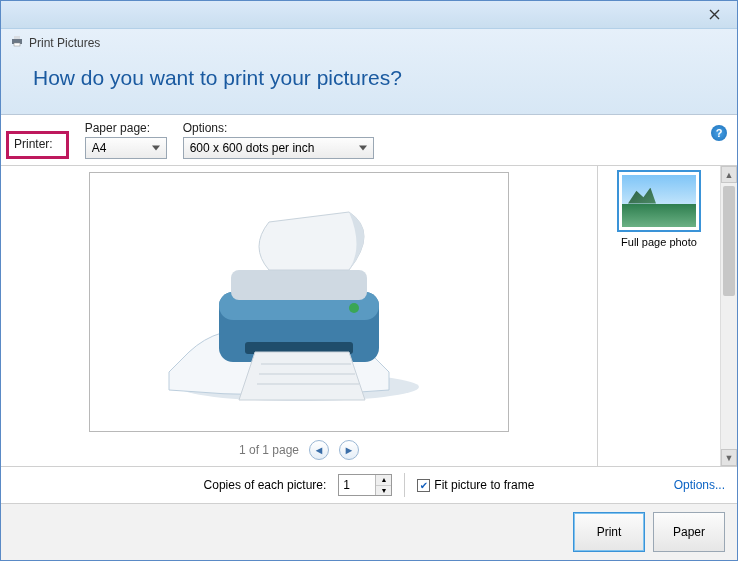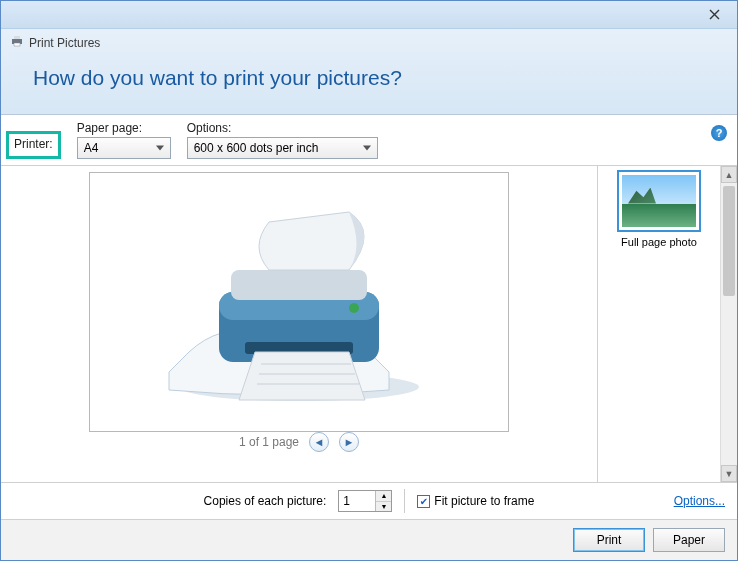--- a/index.html
+++ b/index.html
@@ -70,22 +70,22 @@
   }
   .dropdown::after{
     content:"";
     position:absolute; right:6px; top:50%;
     transform:translateY(-50%);
     border-left:4px solid transparent;
     border-right:4px solid transparent;
     border-top:5px solid #555;
   }
   .printer-box {
-    border:3px solid #14b8a6;
-    padding:3px 5px 5px 5px;
+    border:3px solid #be185d;
+    padding:3px 13px 5px 5px;
     margin-left:-5px;
   }
   .help-icon {
     position:absolute; right:10px; top:10px;
     width:16px;height:16px;border-radius:50%;
     background:radial-gradient(#4aa3e8,#1b6fb8);
     color:#fff; font-size:11px; font-weight:bold;
     display:flex;align-items:center;justify-content:center;
   }
   .main {
@@ -103,20 +103,21 @@
   }
   .preview-canvas {
     width: 420px;
     height: 260px;
     border:1px solid #b8b8b8;
     background:#fff;
     display:flex; align-items:center; justify-content:center;
   }
   .pager {
     display:flex; align-items:center; gap:10px;
+    margin-top:8px;
     color:#777; font-size:12px;
   }
   .nav-btn{
     width:20px;height:20px;border-radius:50%;
     border:1px solid #9ab7d4;
     background:linear-gradient(#fff,#e5eef7);
     display:flex;align-items:center;justify-content:center;
     color:#3a6ea8; font-size:11px;
   }
   .layouts {
@@ -203,31 +204,31 @@
     font-size:7px; background:#efefef; border-bottom:1px solid #ccc;
   }
   .spinner .spin-btns div:last-child{border-bottom:none;}
   .divider-v{width:1px;height:24px;background:#ccc;}
   .checkbox-row{display:flex;align-items:center;gap:4px;}
   .checkbox{
     width:13px;height:13px;border:1px solid #666;background:#fff;
     display:flex;align-items:center;justify-content:center;font-size:10px;color:#1560bd;
   }
   .options-link{
-    position:absolute; right:12px; color:#0b63c4; text-decoration:underline;
+    position:absolute; right:12px; color:#0b63c4; 
     font-size:12px; cursor:pointer;
   }
   .footer2{
     border-top:1px solid #d0d0d0;
     background:#f2f2f2;
     display:flex; justify-content:flex-end; gap:8px;
     padding:8px 12px;
   }
   .btn{
-    min-width:72px; height:24px;
+    min-width:72px; height:40px;
     border:1px solid #9aa7b4;
     background:linear-gradient(#fcfcfc,#e6e6e6);
     font-size:12px; cursor:pointer;
   }
   .btn.default{
     border:1px solid #3a93d8;
     box-shadow:0 0 0 1px #7fc2ee inset;
   }
   
   .printer-svg{width:300px;height:220px;}
@@ -260,21 +261,21 @@
   </div>
 
   <div class="controls-row">
     <div class="printer-box">
       <div class="control-group">
         <label>Printer:</label>
       </div>
     </div>
     <div class="control-group">
       <label>Paper page:</label>
-      <div class="dropdown" style="width:94px">
+      <div class="dropdown" style="width:82px">
         <span>A4</span>
       </div>
     </div>
     <div class="control-group">
       <label>Options:</label>
       <div class="dropdown" style="width:191px">
         <span>600 x 600 dots per inch</span>
       </div>
     </div>
     <div class="help-icon">?</div>

